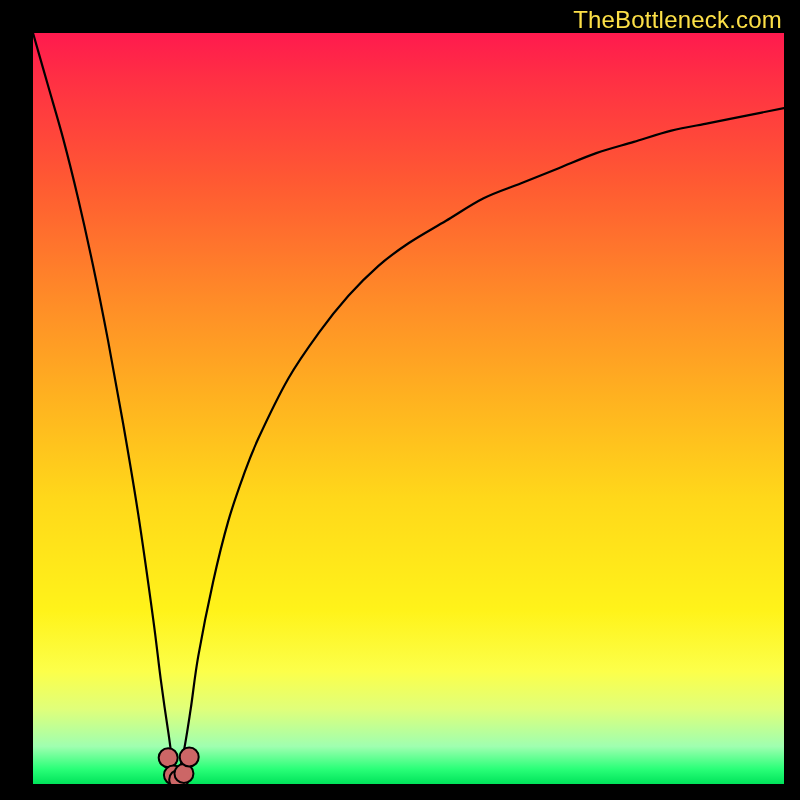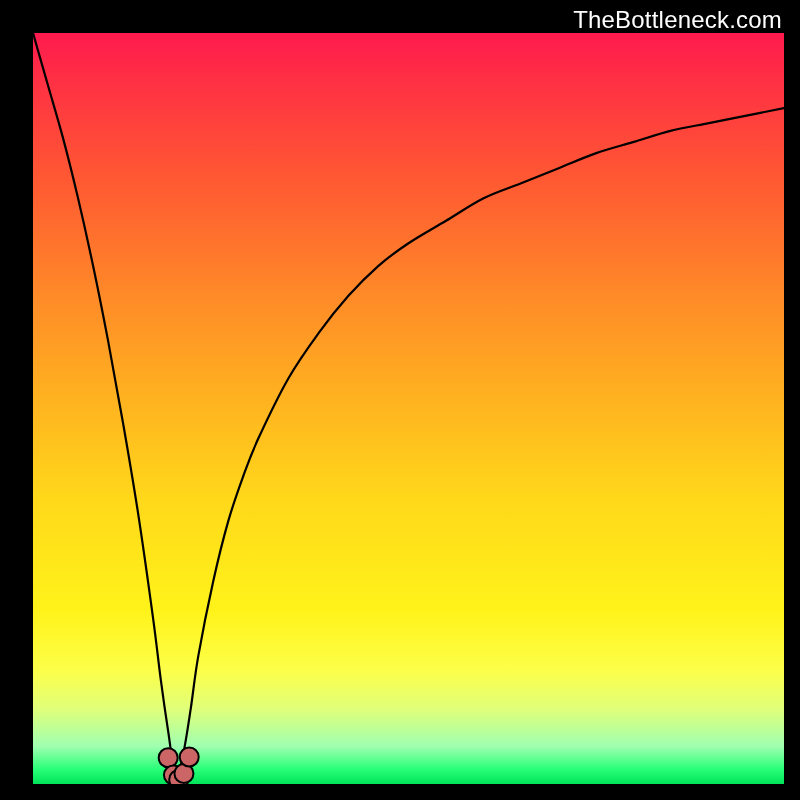--- a/index.html
+++ b/index.html
@@ -54,21 +54,21 @@
     position: absolute;
     left: 0;
     top: 0;
     width: 751px;
     height: 751px;
   }
   .watermark {
     position: absolute;
     top: 6px;
     right: 18px;
-    color: #ffffff;
+    color: #fde047;
     font-size: 24px;
     letter-spacing: 0.2px;
     user-select: none;
   }
 </style>
 </head>
 <body>
 
 <div class="frame">
   <div class="watermark">TheBottleneck.com</div>

